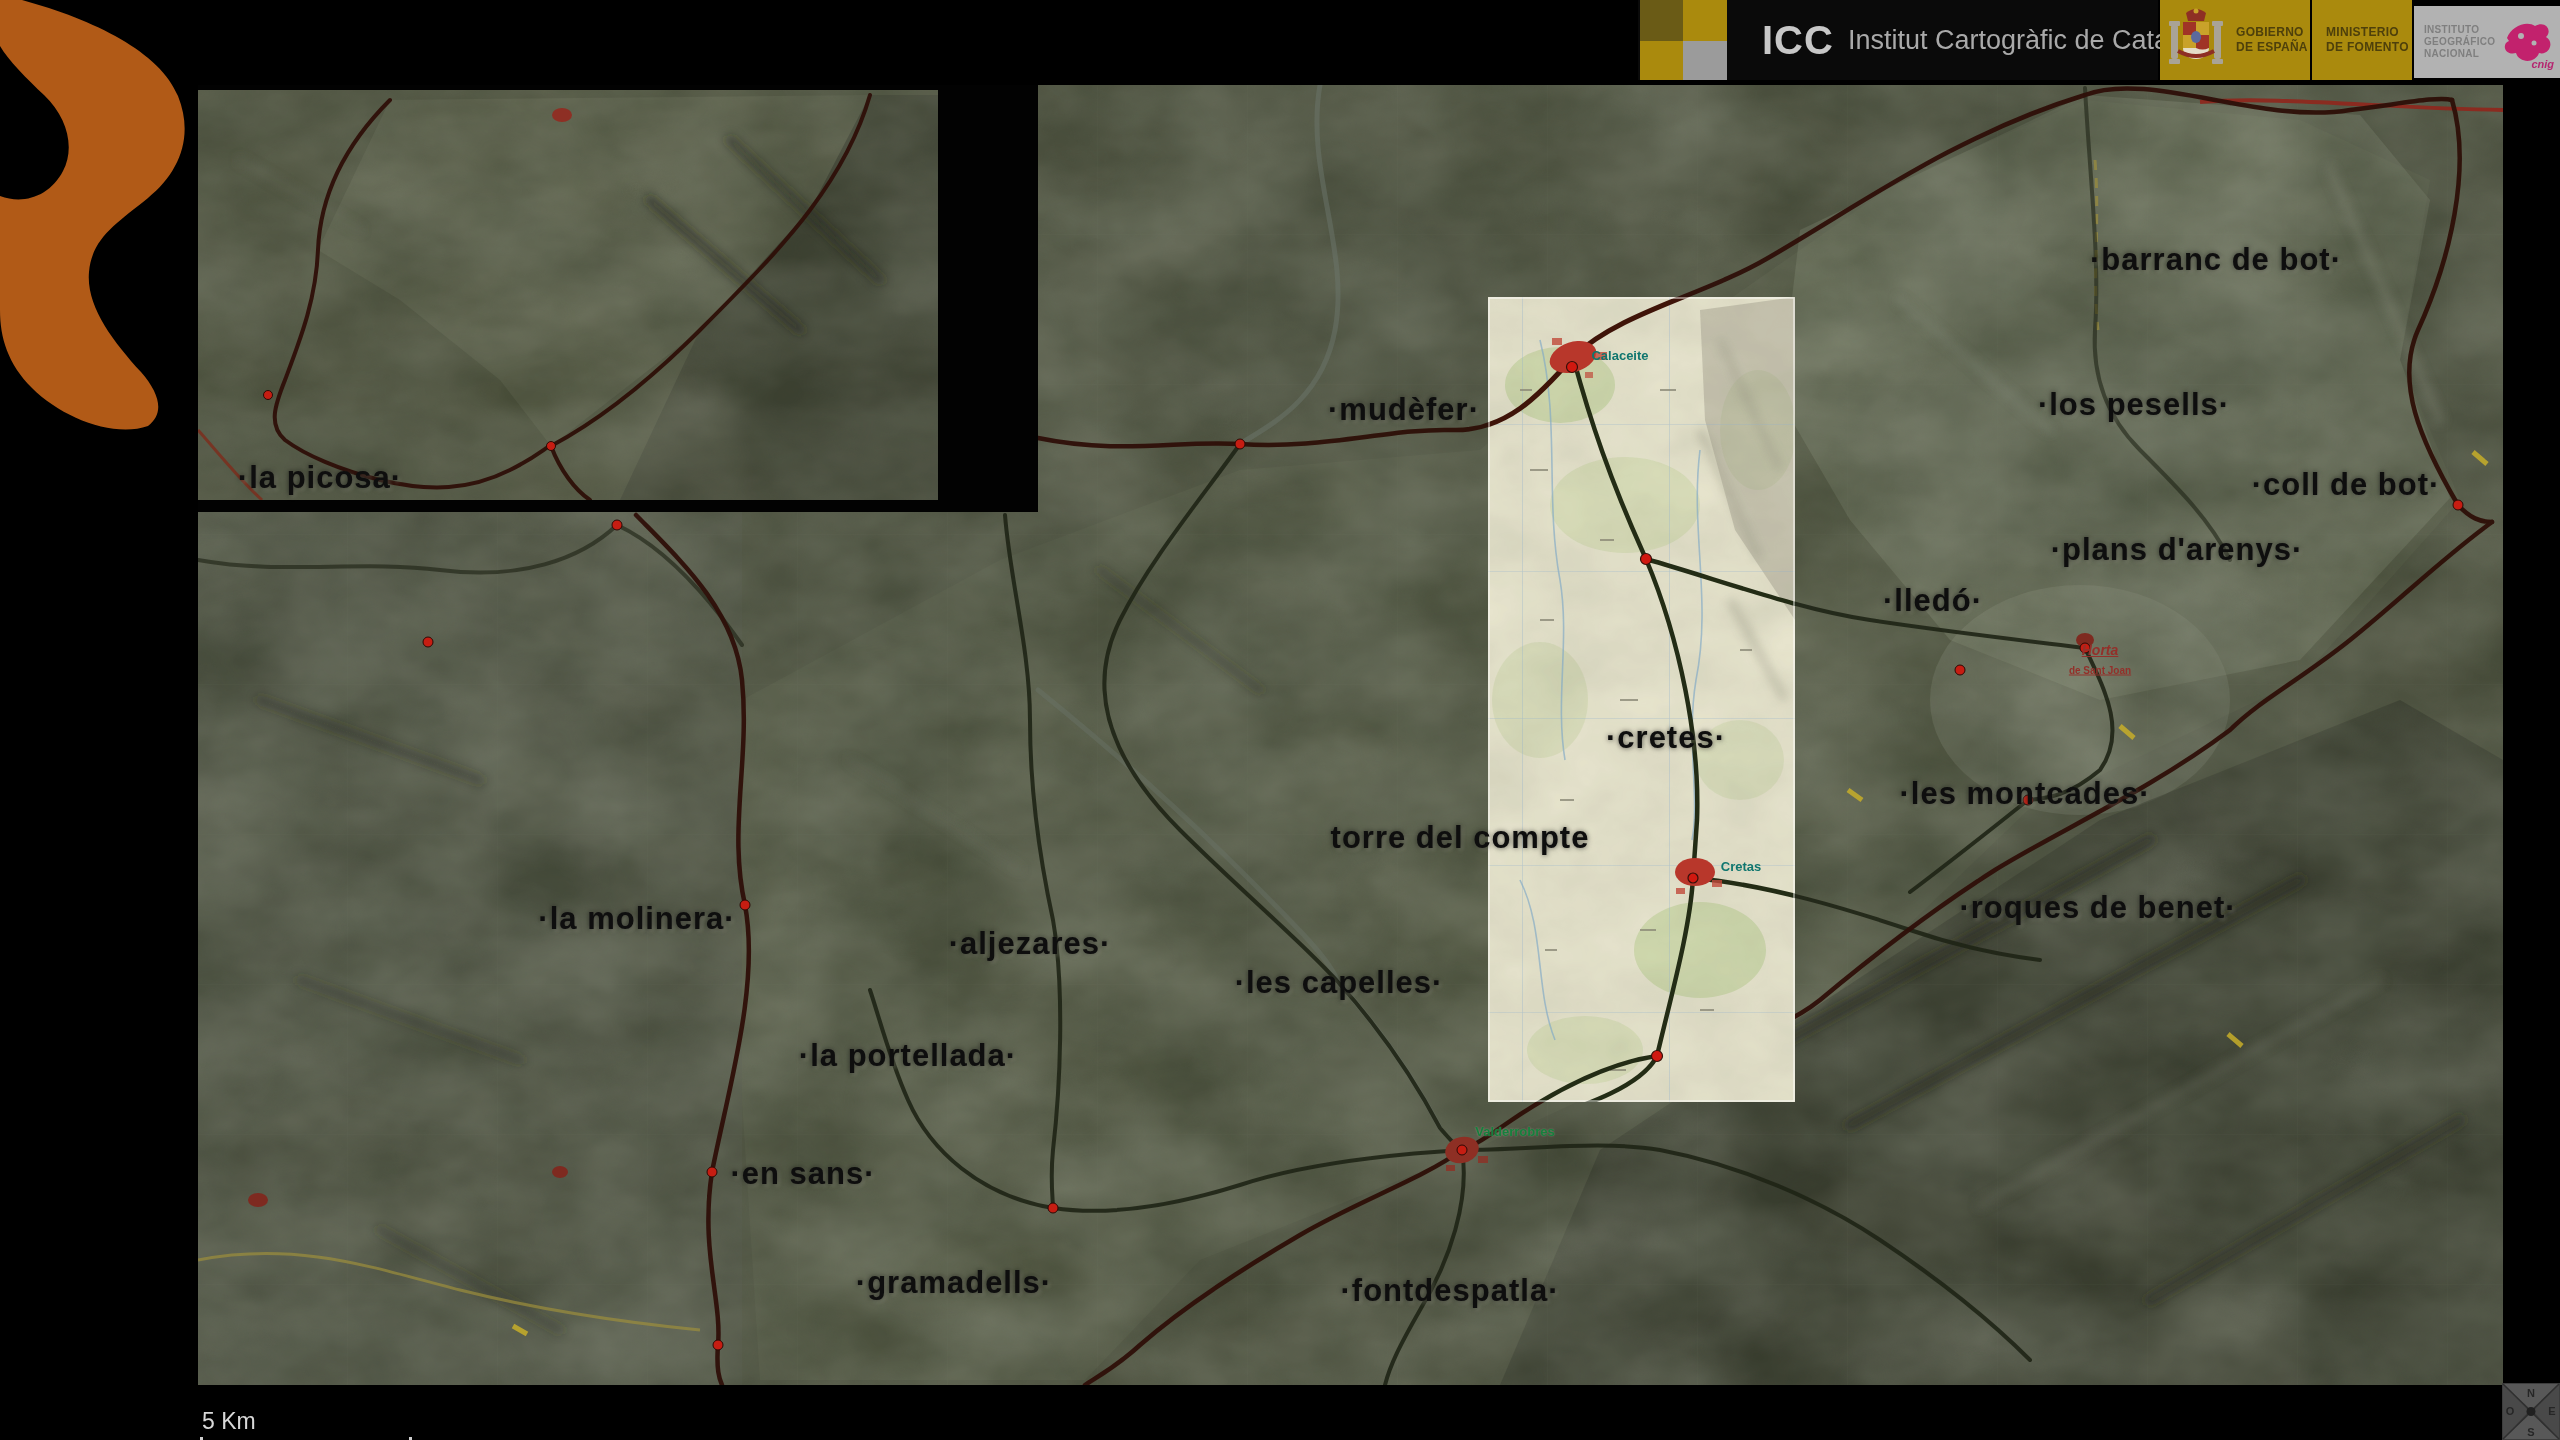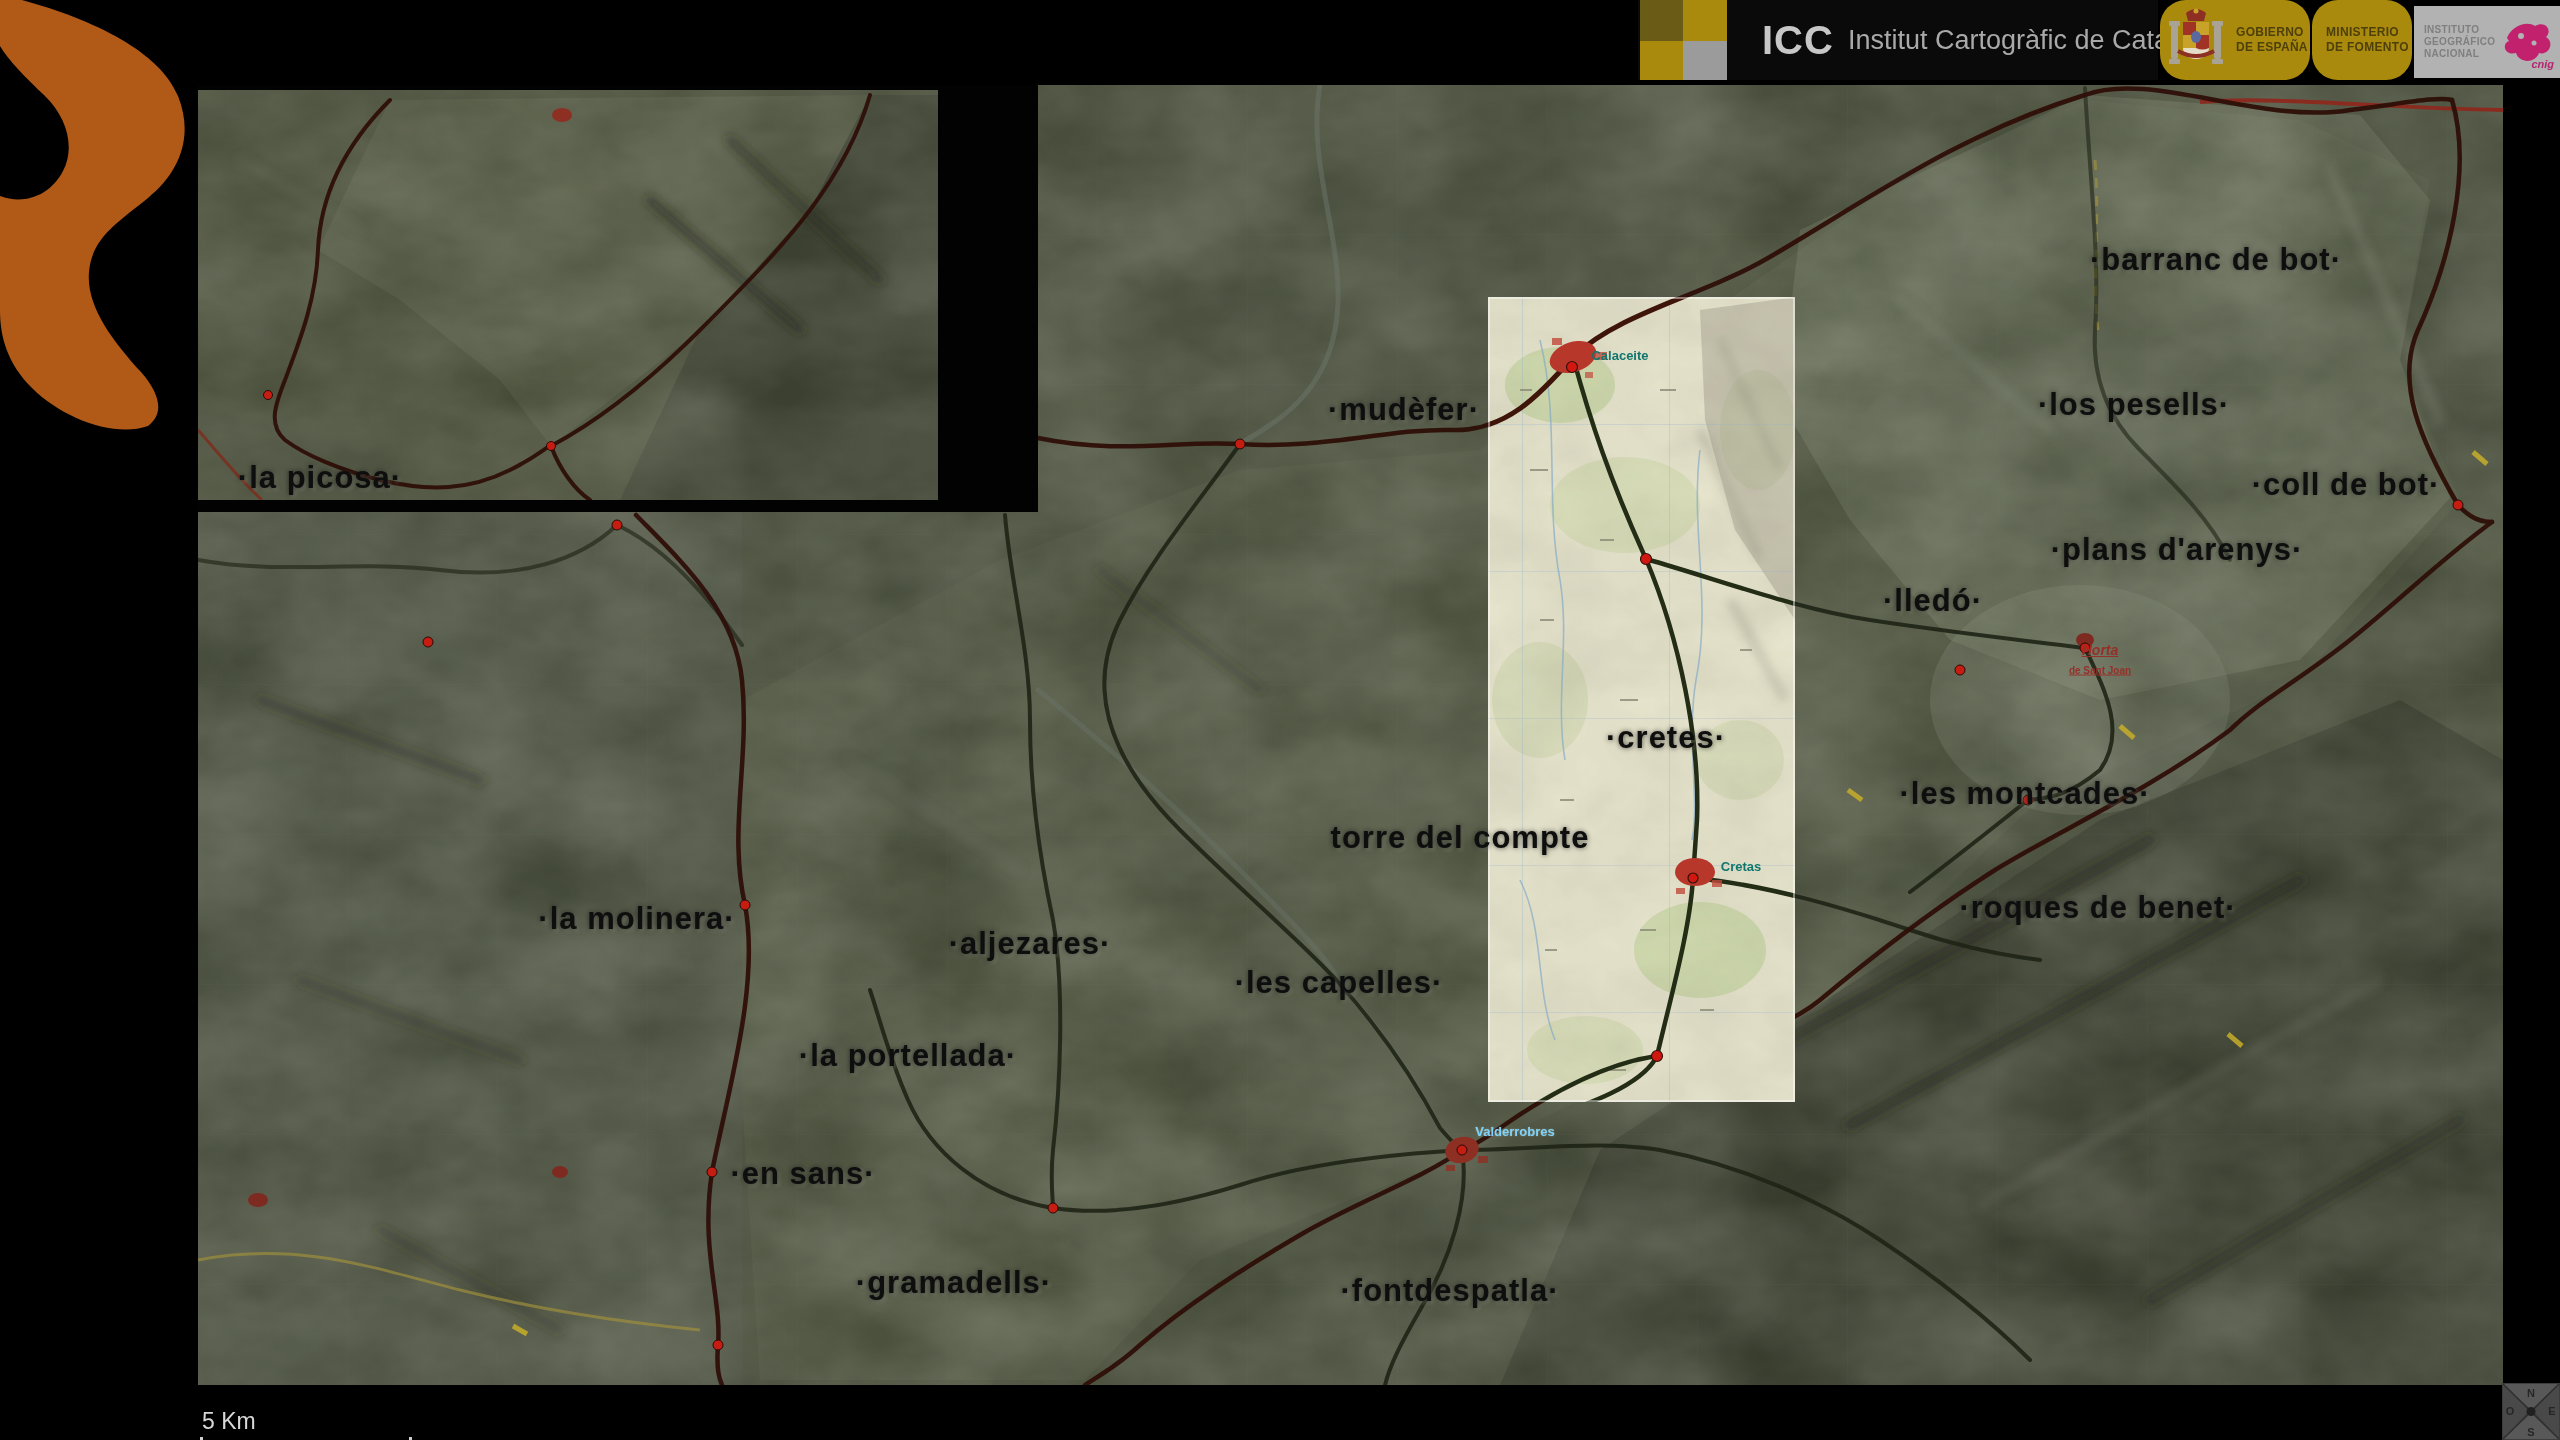--- a/index.html
+++ b/index.html
@@ -8,33 +8,33 @@
 
   
   #map-stage{position:absolute;left:0;top:0;width:2560px;height:1440px;z-index:5;}
 
   
   #map-labels{position:absolute;left:0;top:0;width:2560px;height:1440px;z-index:30;pointer-events:none;}
   .region-label{position:absolute;transform:translate(-50%,-50%);white-space:nowrap;
       font-weight:bold;font-size:31px;letter-spacing:1px;color:#0e0e0e;
       text-shadow:0 0 5px rgba(0,0,0,.55), 2px 2px 4px rgba(175,175,158,.38);}
   .town-label{position:absolute;transform:translate(-50%,-50%);white-space:nowrap;font-weight:bold;}
-  .town-dark{color:#7dd3fc;font-size:13px;text-shadow:0 0 2px rgba(230,225,200,.4);}
+  .town-dark{color:#15803d;font-size:13px;text-shadow:0 0 2px rgba(230,225,200,.4);}
   .town-bright{color:#0f766e;font-size:13px;}
   .town-red{color:#93302a;font-size:14px;text-decoration:underline;font-style:italic;}
   .town-red-small{color:#93302a;font-size:10px;text-decoration:underline;}
 
   
   #header{position:absolute;left:0;top:0;width:2560px;height:85px;z-index:40;}
   .hdr-black{position:absolute;left:1638px;top:0;width:520px;height:80px;background:#0a0a0a;}
   .sq{position:absolute;}
   .hdr-brand{position:absolute;left:1746px;top:0;height:80px;display:flex;align-items:center;}
   .hdr-brand .abbr{font-size:40px;font-weight:bold;color:#c7c7c7;letter-spacing:1px;margin-right:14px;margin-left:16px;}
   .hdr-brand .name{font-size:27px;color:#a9a9a9;}
-  .panel{position:absolute;top:0;height:80px;background:#aa8a0d;display:flex;align-items:center;border-radius:26px;}
+  .panel{position:absolute;top:0;height:80px;background:#aa8a0d;display:flex;align-items:center;}
   .panel-text{font-size:12px;font-weight:bold;color:#4e400b;line-height:15px;letter-spacing:.3px;}
   .panel-gray{position:absolute;top:6px;height:72px;background:#b2b2b2;display:flex;align-items:center;}
   .ign-text{font-size:10px;font-weight:bold;color:#7f7f7f;line-height:12px;letter-spacing:.3px;margin-left:10px;}
   .cnig{position:absolute;right:6px;bottom:8px;font-size:11px;font-style:italic;font-weight:bold;color:#b52570;}
 
   
   #scalebar{position:absolute;left:200px;top:1388px;z-index:40;color:#d8d8d8;}
   #scalebar .txt{font-size:23px;margin-left:2px;margin-bottom:2px;margin-top:20px;}
   #scalebar .bar{width:206px;height:9px;border-left:3px solid #cfcfcf;border-right:3px solid #cfcfcf;border-bottom:3px solid #cfcfcf;}
 

